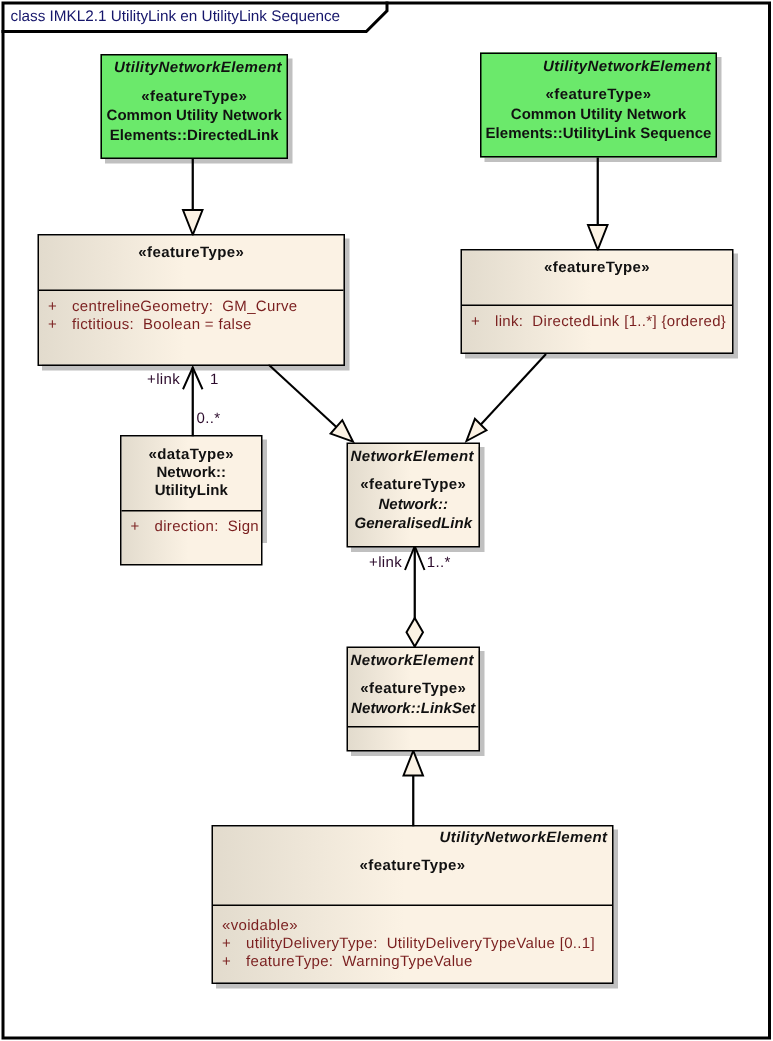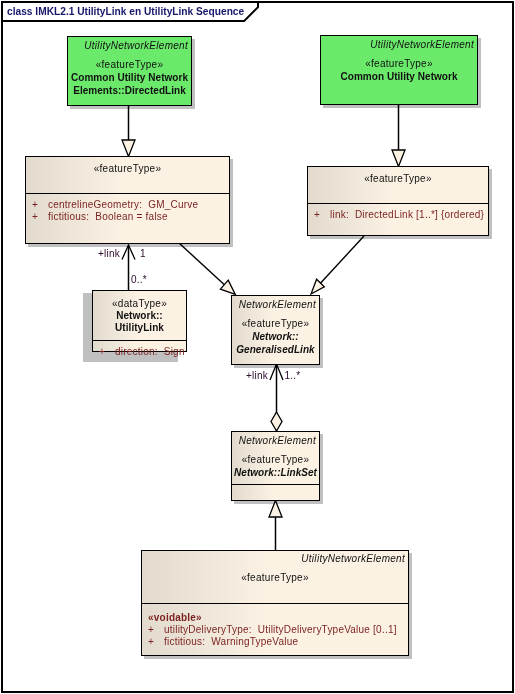--- a/index.html
+++ b/index.html
@@ -4,43 +4,43 @@
 <style>
   html,body{margin:0;padding:0;background:#ffffff;}
   body{width:515px;height:694px;overflow:hidden;
        font-family:"Liberation Sans",sans-serif;}
   #diagram{position:relative;width:515px;height:694px;background:#fff;}
 
   
   #frame{position:absolute;left:1px;top:1px;width:513px;height:692px;
          box-sizing:border-box;border:2px solid #000;}
   #titlesvg{position:absolute;left:0;top:0;}
-  #titletext{position:absolute;left:7px;top:6px;font-size:10.2px;font-weight:bold;
+  #titletext{position:absolute;left:7px;top:6px;font-size:10.2px;font-weight:normal;
              line-height:12px;color:#16166b;white-space:nowrap;}
 
   
   #links{position:absolute;left:0;top:0;z-index:2;}
 
   
   .box{position:absolute;box-sizing:border-box;border:1.4px solid #000;z-index:3;}
   .shadow{position:absolute;background:#c0c0c0;z-index:1;}
   .green{background:#6BE96B;}
   .beige{background:linear-gradient(to right,#E2DBCD 0%,#FBF2E4 48%,#FBF2E4 100%);}
 
   .row{position:absolute;left:0;right:0;font-size:10px;line-height:12.5px;
-       white-space:nowrap;color:#111;letter-spacing:0.28px;}
+       white-space:nowrap;color:#111;letter-spacing:0.28px;font-weight:bold;}
   .tagline{text-align:right;font-style:italic;padding-right:3px;}
   .stereo{text-align:center;}
   .nameline{text-align:center;font-weight:bold;letter-spacing:0.04px;}
   .nmi{font-style:italic;}
   .divider{position:absolute;left:0;right:0;height:0;border-top:1.4px solid #000;}
   .attr{position:absolute;font-size:10px;line-height:12.5px;color:#7a1f1f;white-space:nowrap;letter-spacing:0.22px;}
   .attr .vis{position:absolute;left:0;}
   .attr .txt{position:absolute;left:16px;white-space:pre;}
-  .cons{position:absolute;font-size:10px;line-height:12.5px;color:#7a1f1f;white-space:nowrap;letter-spacing:0.22px;font-weight:bold;}
+  .cons{position:absolute;font-size:10px;line-height:12.5px;color:#7a1f1f;white-space:nowrap;letter-spacing:0.22px;}
   .clabel{position:absolute;font-size:10px;line-height:12.5px;color:#2c0b2c;white-space:nowrap;letter-spacing:0.25px;z-index:4;}
 </style>
 </head>
 <body>
 
 <div id="diagram">
 
   <div id="frame"></div>
 
   <svg id="titlesvg" width="515" height="30">
@@ -85,20 +85,21 @@
     <div class="row stereo" style="top:22px">«featureType»</div>
     <div class="row nameline" style="top:34.5px">Common Utility Network</div>
     <div class="row nameline" style="top:47.5px">Elements::DirectedLink</div>
   </div>
 
   <div class="shadow" style="left:323px;top:38px;width:158px;height:70px"></div>
   <div class="box green" style="left:320px;top:35px;width:158px;height:70px">
     <div class="row tagline" style="top:3px">UtilityNetworkElement</div>
     <div class="row stereo" style="top:22px">«featureType»</div>
     <div class="row nameline" style="top:34.5px">Common Utility Network</div>
+    <div class="row nameline" style="top:47.5px">Elements::UtilityLink Sequence</div>
   </div>
 
   <div class="shadow" style="left:28px;top:159px;width:205px;height:88px"></div>
   <div class="box beige" style="left:25px;top:156px;width:205px;height:88px">
     <div class="row stereo" style="top:6px">«featureType»</div>
     <div class="divider" style="top:36px"></div>
     <div class="attr" style="left:6px;top:41.5px">
       <span class="vis">+</span>
       <span class="txt">centrelineGeometry:  GM_Curve</span>
     </div>
@@ -112,21 +113,21 @@
   <div class="box beige" style="left:307px;top:166px;width:182px;height:70px">
     <div class="row stereo" style="top:6px">«featureType»</div>
     <div class="divider" style="top:36px"></div>
     <div class="attr" style="left:6px;top:41.5px">
       <span class="vis">+</span>
       <span class="txt">link:  DirectedLink [1..*] {ordered}</span>
     </div>
   </div>
 
   <div class="shadow" style="left:83px;top:293px;width:95px;height:69px"></div>
-  <div class="box beige" style="left:92px;top:290px;width:95px;height:62px">
+  <div class="box beige" style="left:80px;top:290px;width:95px;height:87px">
     <div class="row stereo" style="top:7px">«dataType»</div>
     <div class="row nameline" style="top:19px">Network::</div>
     <div class="row nameline" style="top:31px">UtilityLink</div>
     <div class="divider" style="top:49px"></div>
     <div class="attr" style="left:6px;top:54.5px">
       <span class="vis">+</span>
       <span class="txt">direction:  Sign</span>
     </div>
   </div>
 
@@ -151,17 +152,17 @@
     <div class="row tagline" style="top:2px">UtilityNetworkElement</div>
     <div class="row stereo" style="top:21px">«featureType»</div>
     <div class="divider" style="top:52px"></div>
     <div class="cons" style="left:6px;top:61px">«voidable»</div>
     <div class="attr" style="left:6px;top:73px">
       <span class="vis">+</span>
       <span class="txt">utilityDeliveryType:  UtilityDeliveryTypeValue [0..1]</span>
     </div>
     <div class="attr" style="left:6px;top:85px">
       <span class="vis">+</span>
-      <span class="txt">fictitious:  WarningTypeValue</span>
+      <span class="txt">featureType:  WarningTypeValue</span>
     </div>
   </div>
 
 </div>
 
 </body></html>

